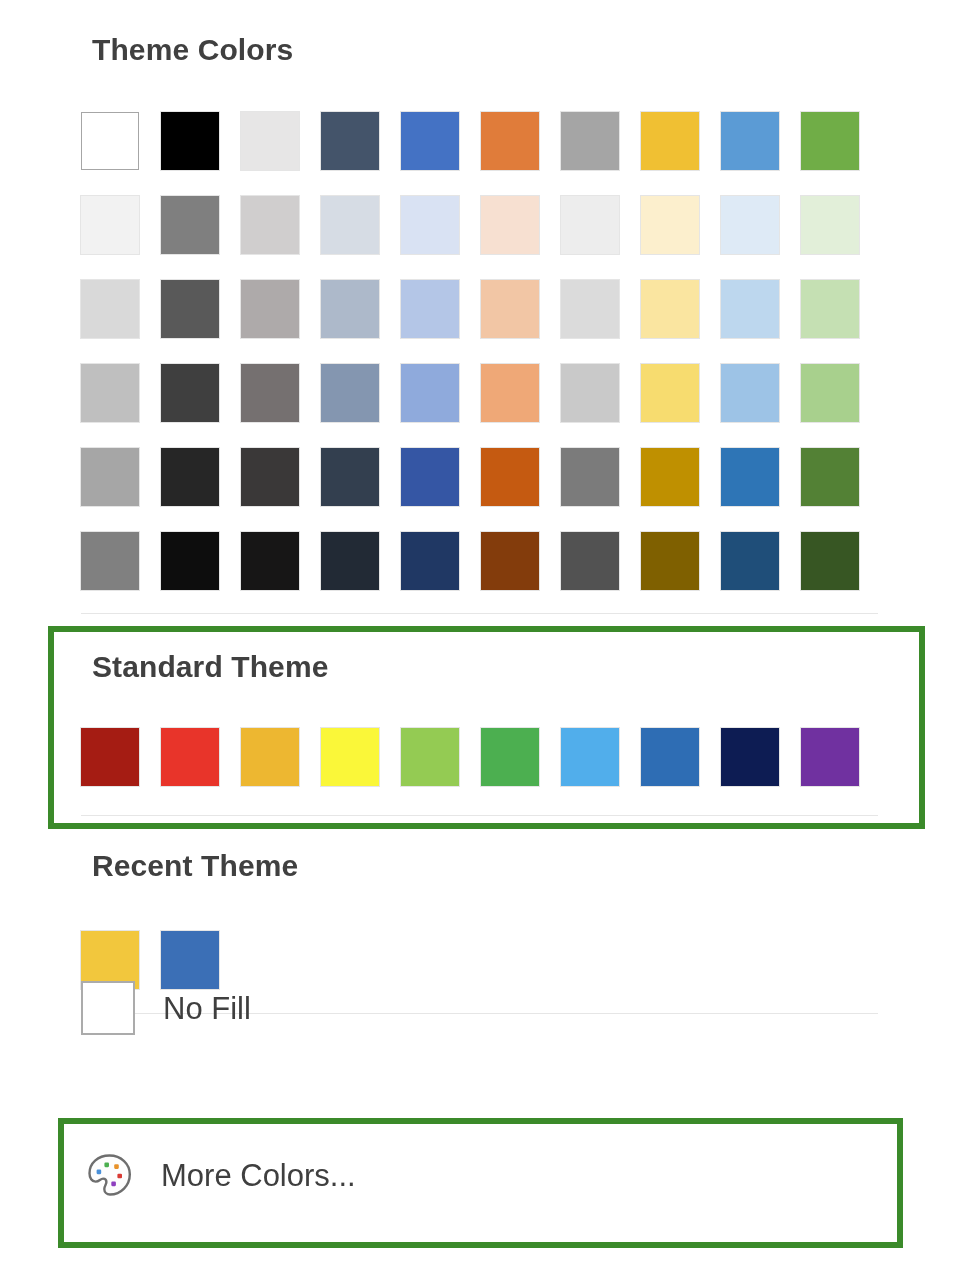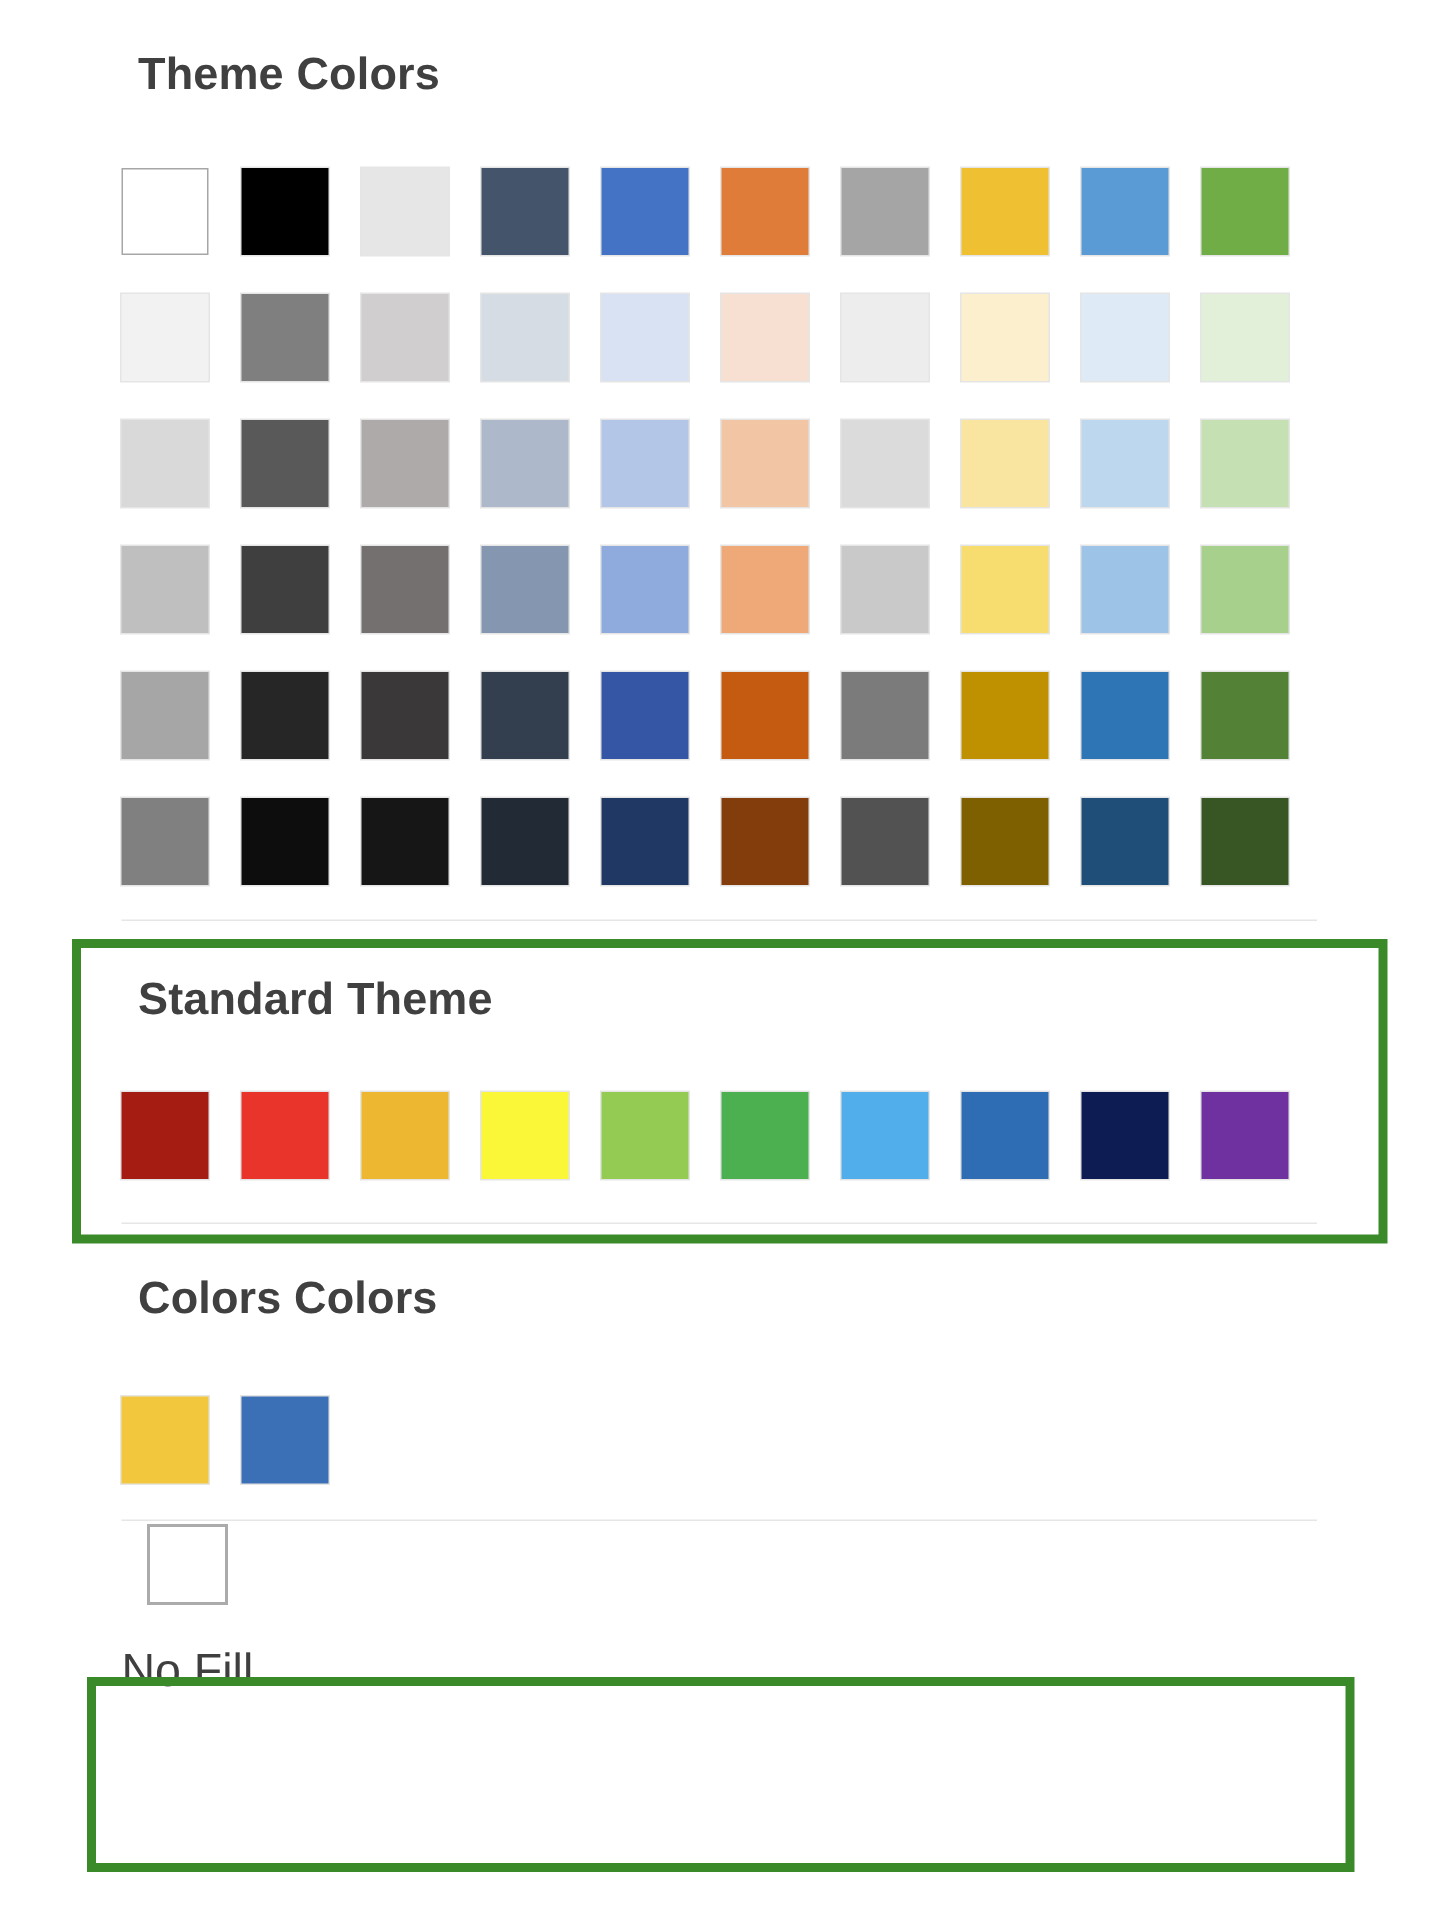--- a/index.html
+++ b/index.html
@@ -81,21 +81,21 @@
 
   #standard-title   { position:absolute; left:92px;  top:652px; }
   #standard-grid    { position:absolute; left:81px;  top:728px; }
   #standard-divider { position:absolute; left:81px;  top:815px; width:797px; }
   #standard-box     { left:48px; top:626px; width:877px; height:203px; }
 
   #recent-title     { position:absolute; left:92px;  top:851px; }
   #recent-grid      { position:absolute; left:81px;  top:931px; }
   #recent-divider   { position:absolute; left:81px;  top:1013px; width:797px; }
 
-  #nofill-row       { position:absolute; left:81px;  top:1016px;flex-direction:column; }
+  #nofill-row       { position:absolute; left:81px;  top:981px; }
   #morecolors-row   { position:absolute; left:85px;  top:1151px; }
   #morecolors-box   { left:58px; top:1118px; width:845px; height:130px; }
 
   
   .menu-item {
     display: flex;
     align-items: center;
     gap: 28px;
   }
   .menu-item .label {
@@ -215,30 +215,41 @@
       <div class="swatch hairline" title="#51AEEB" style="background: rgb(81, 174, 235);"></div>
       <div class="swatch hairline" title="#2E6DB4" style="background: rgb(46, 109, 180);"></div>
       <div class="swatch hairline" title="#0D1C53" style="background: rgb(13, 28, 83);"></div>
       <div class="swatch hairline" title="#7031A0" style="background: rgb(112, 49, 160);"></div>
     </div>
 
   <div class="divider" id="standard-divider"></div>
 
   <div class="highlight-box" id="standard-box" style="border-color: rgb(59, 138, 42);"></div>
 
-  <div class="section-title" id="recent-title">Colors Colors</div>
+  <div class="section-title" id="recent-title">Recent Theme</div>
 
   <div class="swatch-row" id="recent-grid">
       <div class="swatch hairline" title="#F2C73D" style="background: rgb(242, 199, 61);"></div>
       <div class="swatch hairline" title="#3B6FB6" style="background: rgb(59, 111, 182);"></div>
     </div>
 
   <div class="divider" id="recent-divider"></div>
 
   <div class="menu-item" id="nofill-row">
     <div class="nofill-swatch"></div>
     <div class="label">No Fill</div>
   </div>
 
+  <div class="menu-item" id="morecolors-row">
+    <svg class="palette-icon" viewBox="0 0 48 48">
+      <path d="M24.5 4.5C12.8 4.5 4.5 12.3 4.5 22.2c0 5.0 2.4 8.4 6.0 8.4 1.9 0 3.2-.7 4.4-1.6 1.1-.8 2.0-1.4 3.2-1.4 2.0 0 3.3 1.4 3.3 3.4 0 1.1-.4 2.0-.9 3.0-.6 1.2-1.2 2.4-1.2 4.0 0 3.2 2.5 5.5 5.7 5.5 11.0 0 19.8-9.0 19.8-20.3C44.8 13.0 36.3 4.5 24.5 4.5z" fill="#FDFDFD" stroke="#6E6E6E" stroke-width="2.4" stroke-linejoin="round"></path>
+      <rect class="dot" x="11.6" y="18.6" width="4.6" height="4.6" rx="1.1" fill="#4A90D9"></rect>
+      <rect class="dot" x="19.4" y="11.6" width="4.6" height="4.6" rx="1.1" fill="#4CAF50"></rect>
+      <rect class="dot" x="29.2" y="13.3" width="4.6" height="4.6" rx="1.1" fill="#E8922A"></rect>
+      <rect class="dot" x="32.4" y="22.7" width="4.6" height="4.6" rx="1.1" fill="#D93A34"></rect>
+      <rect class="dot" x="26.3" y="30.6" width="4.6" height="4.6" rx="1.1" fill="#8E3FBF"></rect>
+    </svg>
+    <div class="label">More Colors...</div>
+  </div>
 
   <div class="highlight-box" id="morecolors-box" style="border-color: rgb(59, 138, 42);"></div>
 
 </div>
 
 </body></html>

